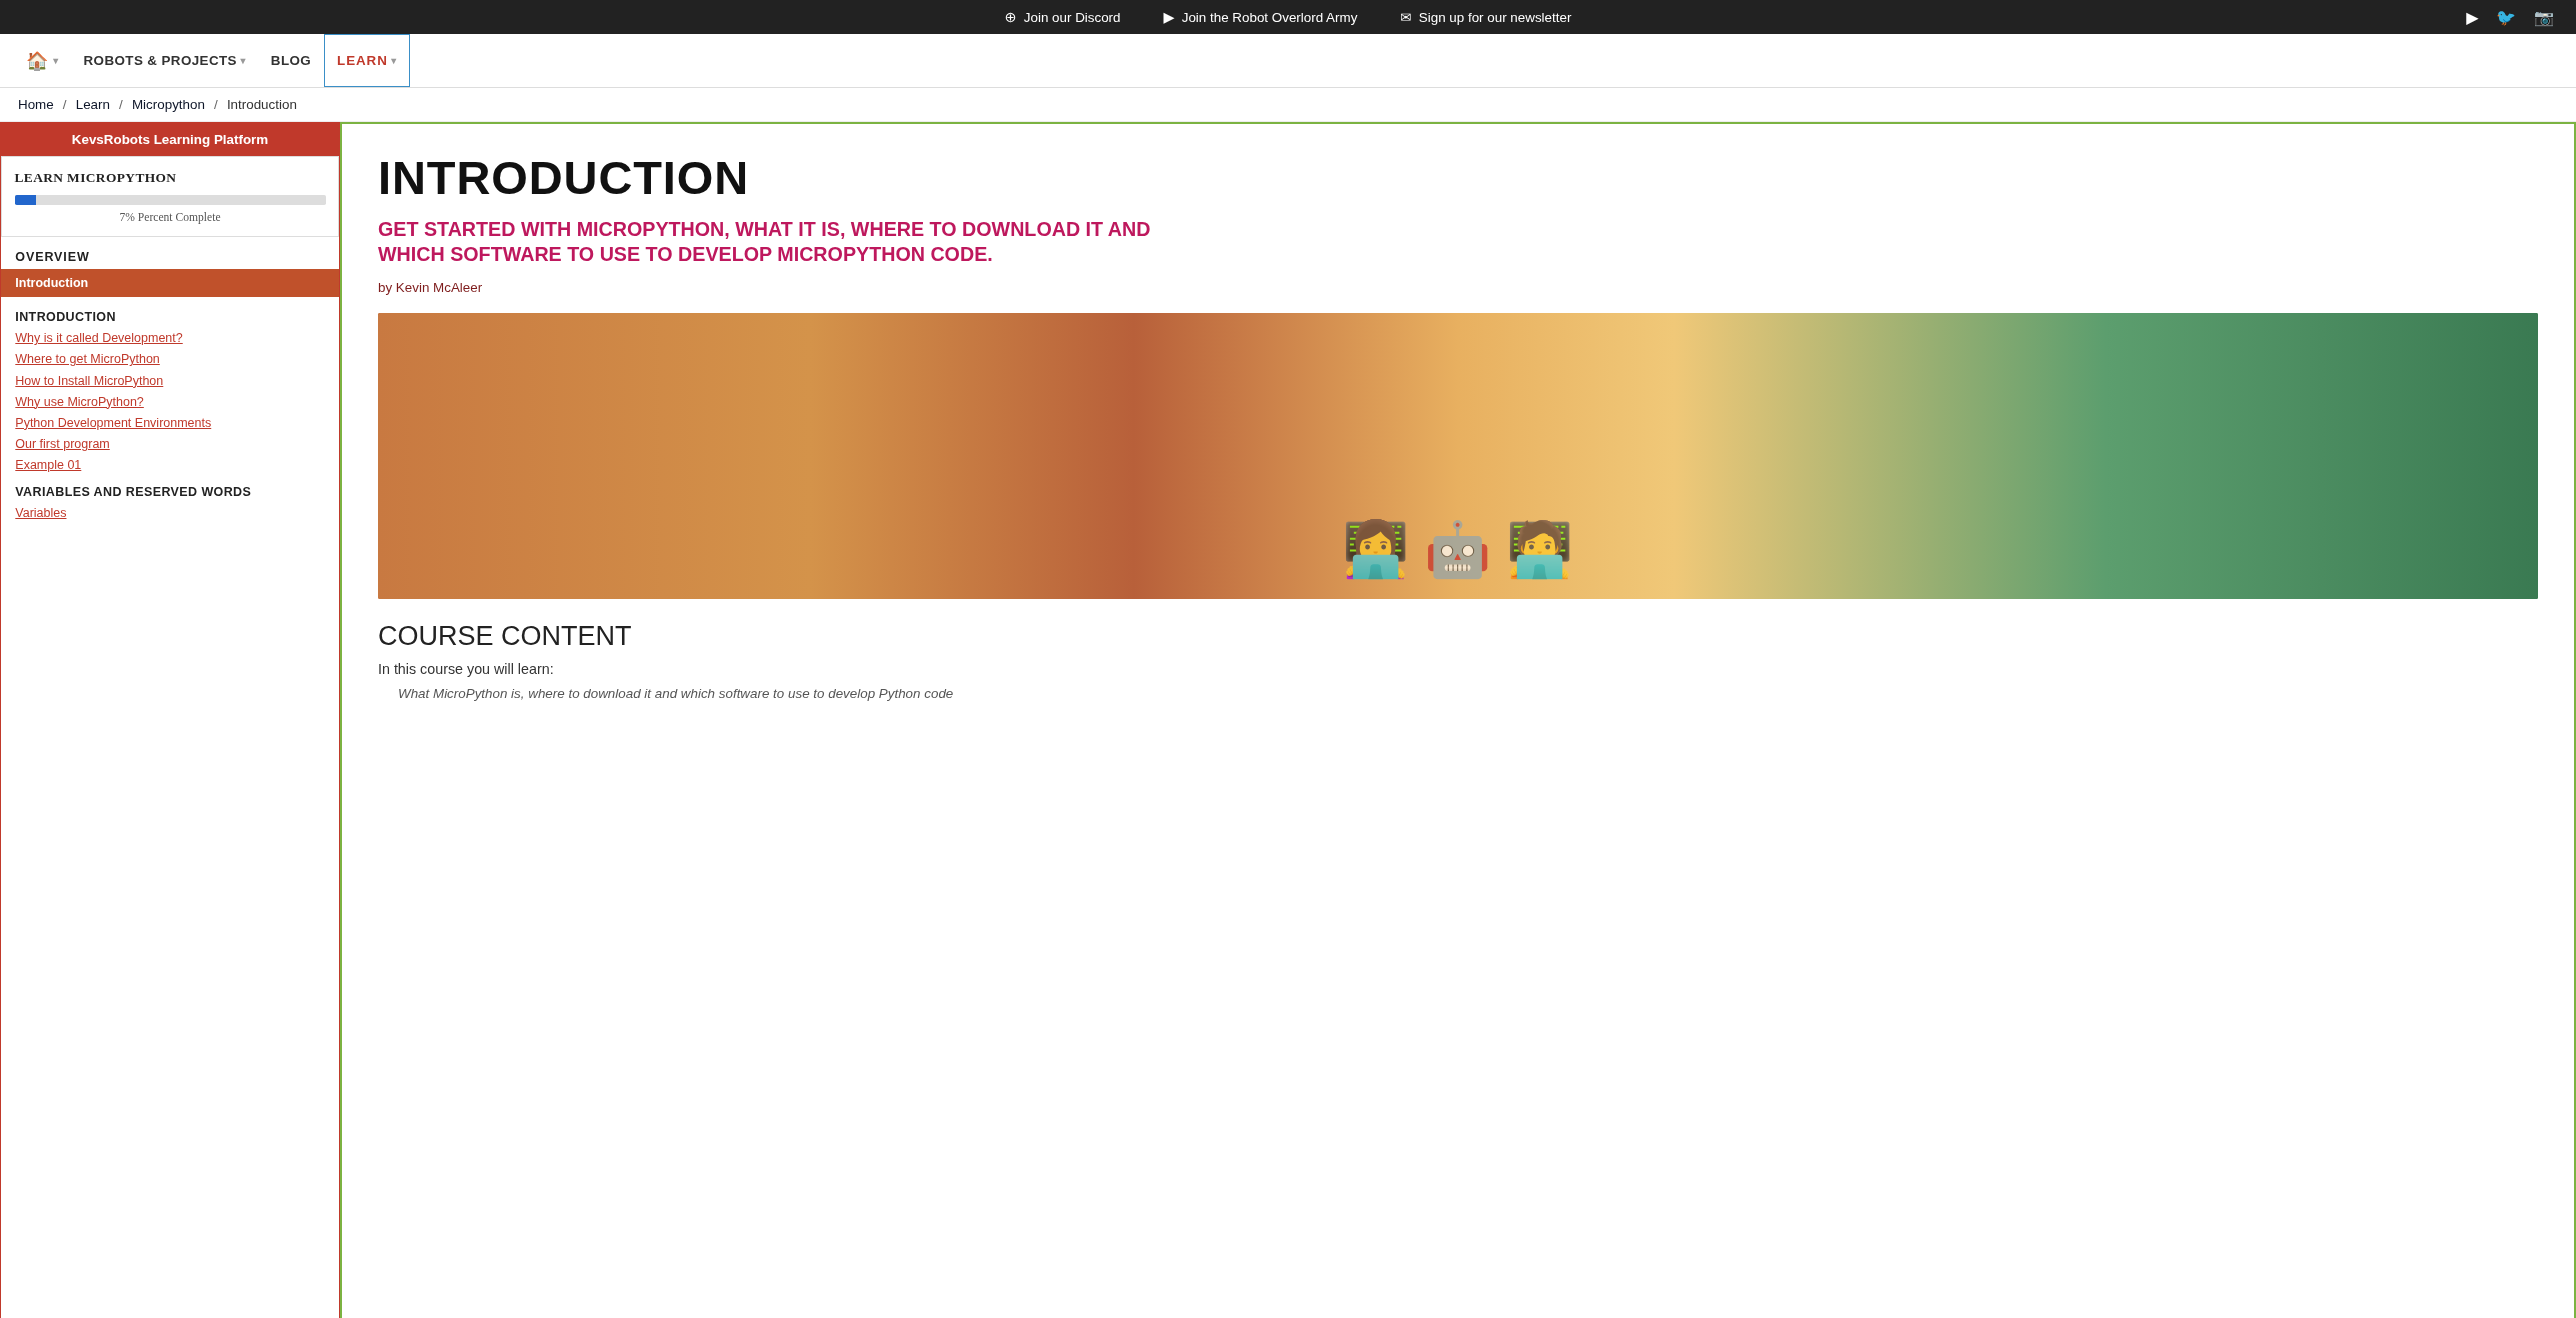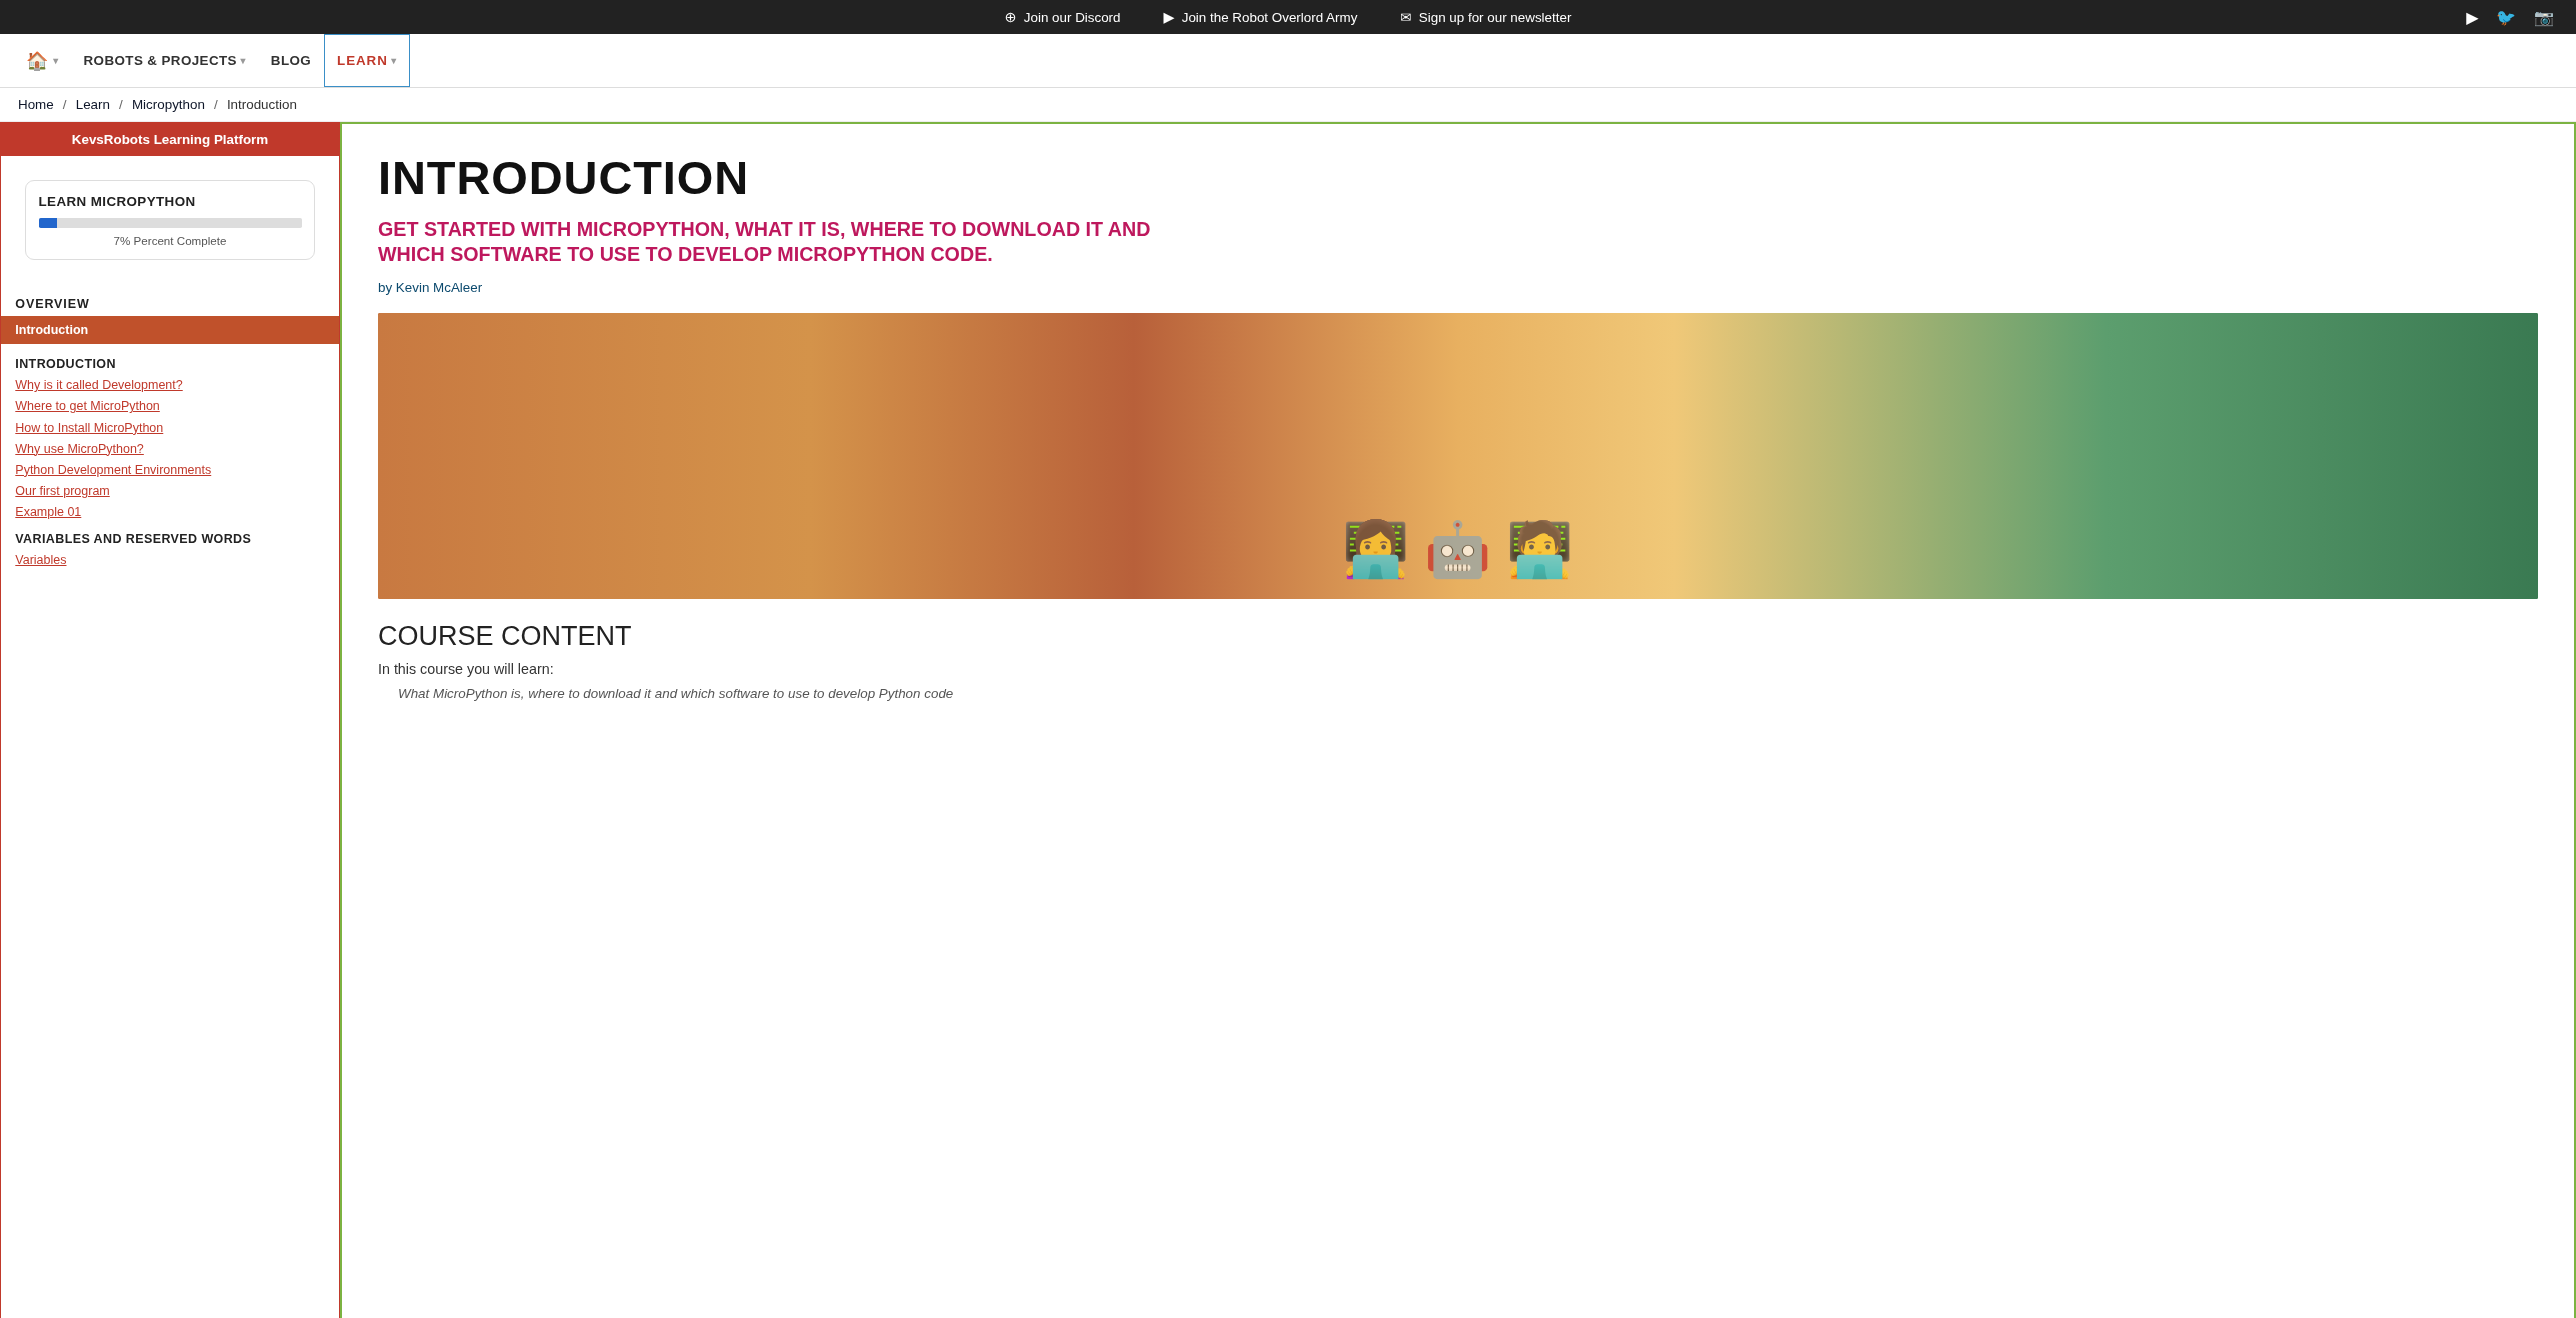--- a/index.html
+++ b/index.html
@@ -100,23 +100,24 @@
     .sidebar-platform-header {
       background: #c0392b;
       color: #fff;
       text-align: center;
       padding: 9px 10.7px;
       font-size: 13.4px;
       font-weight: bold;
     }
     .sidebar-course-box {
       border: 0.9px solid #ddd;
-      margin: 24px;
+      margin: 0;
       padding: 12.5px;
-      border-radius: 9px;
+      border-radius: 0;
+      font-family: Liberation Serif, serif;
     }
     .sidebar-course-title {
       font-size: 13.4px;
       font-weight: bold;
       text-transform: uppercase;
       letter-spacing: 0.4px;
       margin-bottom: 9px;
       color: #222;
     }
     .progress-bar-container {
@@ -192,21 +193,21 @@
       font-size: 19.7px;
       font-weight: 900;
       text-transform: uppercase;
       color: #be185d;
       line-height: 1.3;
       margin-bottom: 12.5px;
       max-width: 805px;
     }
     .content-author {
       font-size: 13.4px;
-      color: #0c4a6e;
+      color: #7f1d1d;
       margin-bottom: 18px;
     }
     .content-image-placeholder {
       width: 100%;
       height: 286px;
       background: linear-gradient(135deg, #b85c38 0%, #d4a044 40%, #4a8c5c 70%, #2d6e3e 100%);
       border-radius: 1.8px;
       margin-bottom: 21.5px;
       overflow: hidden;
       position: relative;

